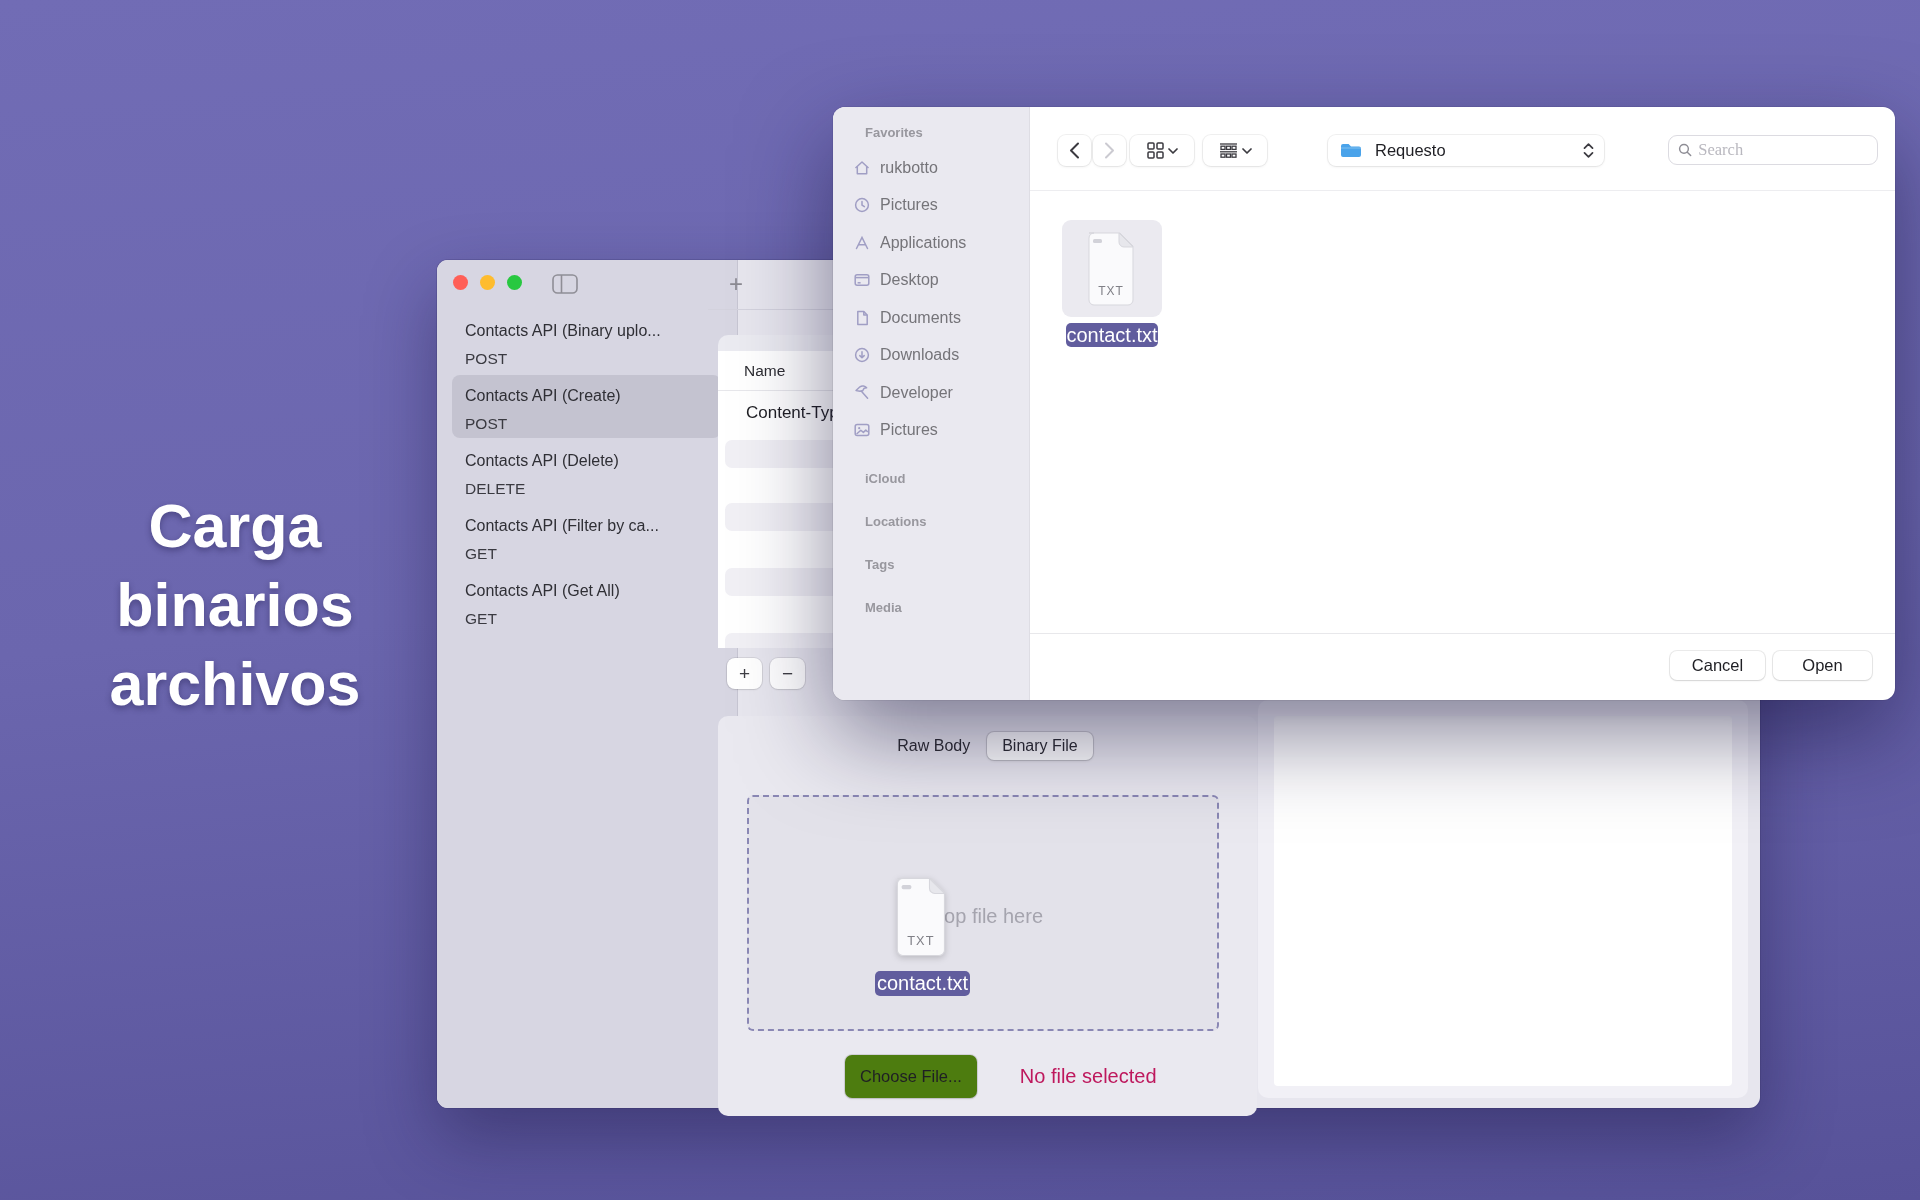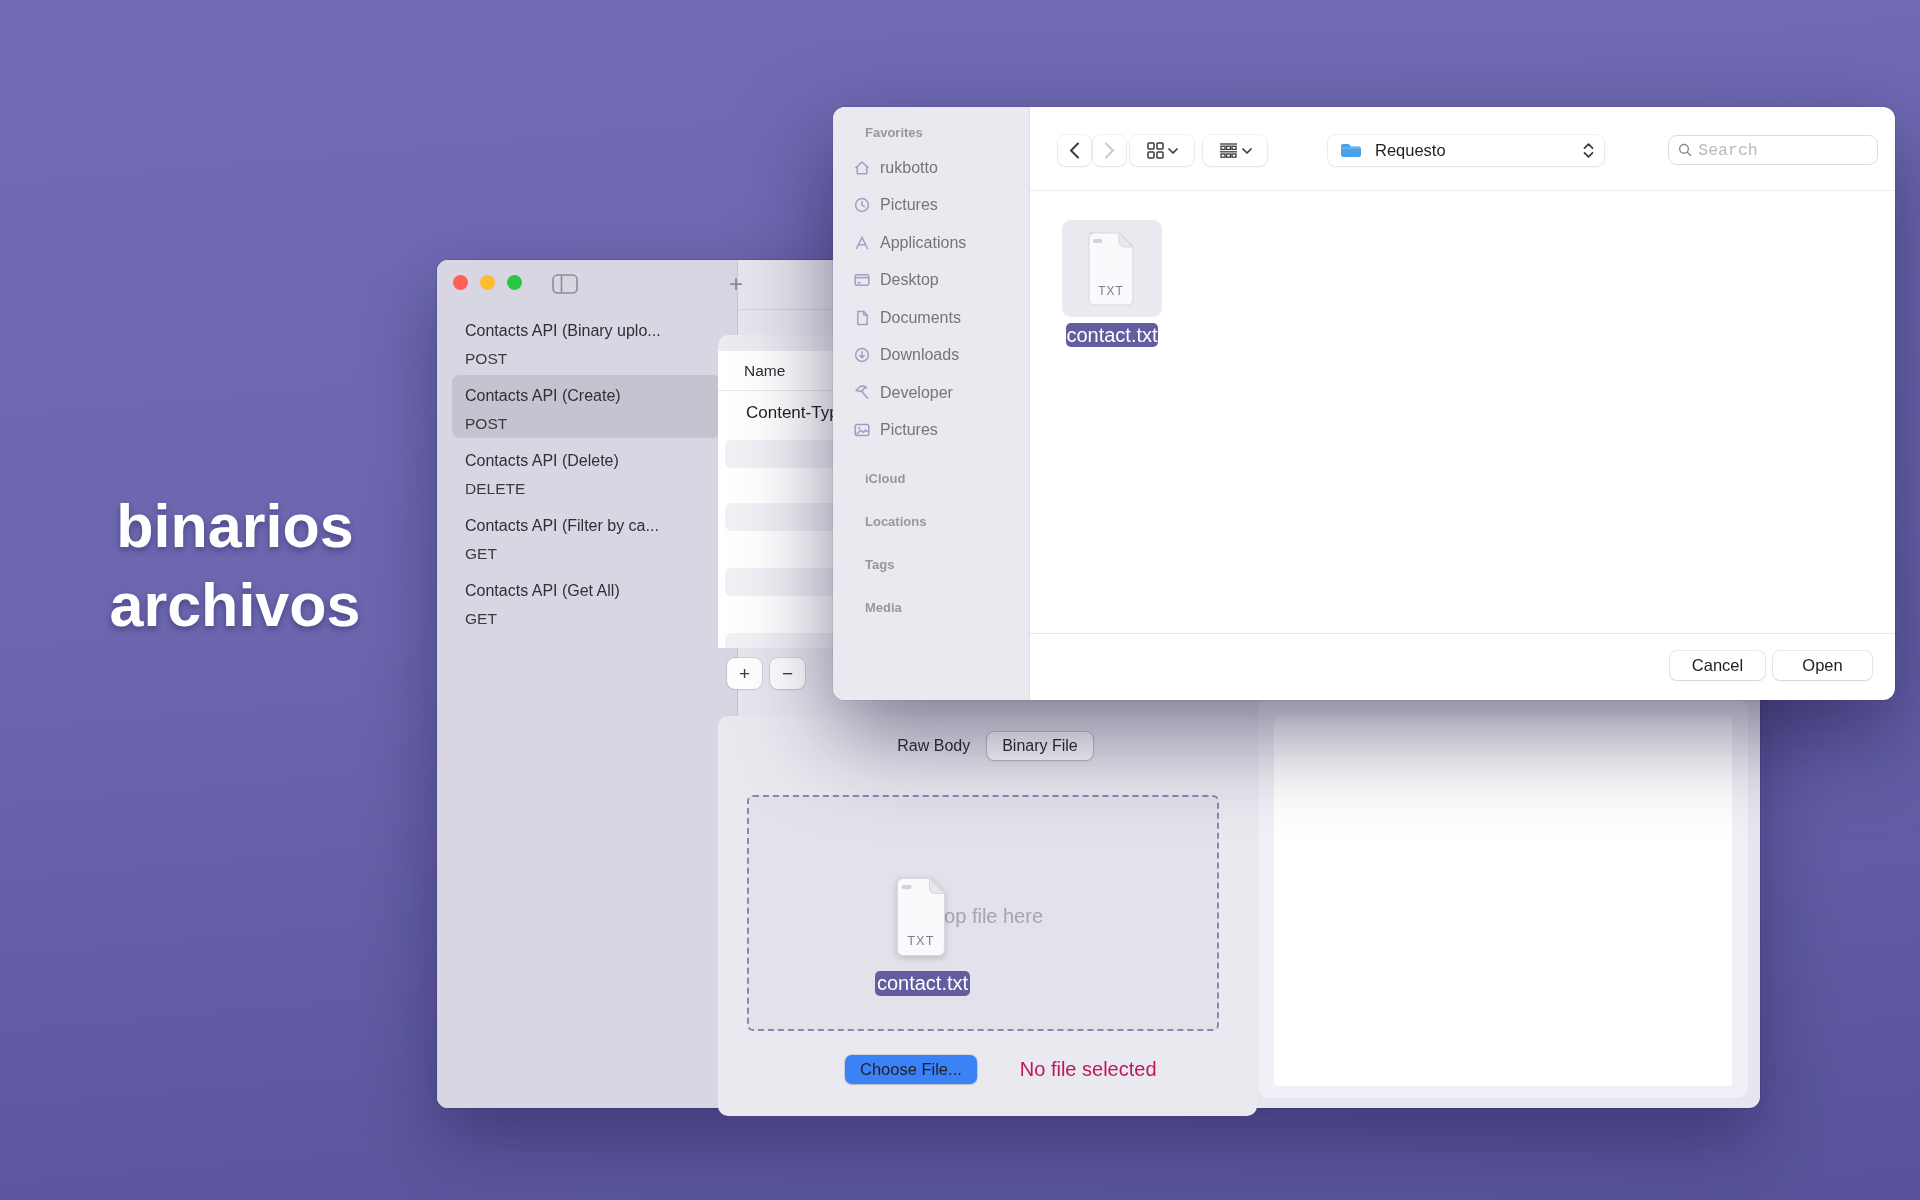--- a/index.html
+++ b/index.html
@@ -55,21 +55,21 @@
   .seg.selected { background:#fff; border-radius:7px; box-shadow:0 0 0 1px rgba(0,0,0,0.12), 0 1px 3px rgba(0,0,0,0.12); }
   .dropzone { position:absolute; left:29px; top:79px; width:472px; height:236px;
               border:2px dashed #8a87b4; border-radius:6px; background:#e3e2ea; }
   .drop-hint { position:absolute; left:0; right:0; top:108px; text-align:center;
                font-size:20px; color:#a5a4ae; }
   .dragfile-icon { position:absolute; left:142px; top:80px; filter:drop-shadow(0 2px 3px rgba(0,0,0,0.18)); }
   .file-badge { background:#615d9e; color:#fff; border-radius:5px; font-size:20px;
                 text-align:center; line-height:25px; }
   .dragfile-badge { position:absolute; left:126px; top:174px; width:95px; height:25px; }
   .choose-row { position:absolute; left:127px; top:339px; display:flex; align-items:center; gap:23px; }
-  .choose-btn { border:none; background:#3b82f6; border-radius:7px; padding:5px 15px; font-size:16.5px;
+  .choose-btn { border:none; background:#4d7c0f; border-radius:7px; padding:12px 15px; font-size:16.5px;
                 color:#1f1f24; box-shadow:0 0 0 1px rgba(0,0,0,0.10), 0 1px 2px rgba(0,0,0,0.10); cursor:pointer; }
   .file-status { font-size:20px; color:#be185d;margin-left:20px; }
 
   .response-card { position:absolute; left:550px; top:440px; width:490px; height:398px;
                    background:#f1f0f6; border-radius:10px; }
   .response-white { position:absolute; left:16px; right:16px; top:16px; bottom:12px; background:#fff;
                     border-radius:4px; box-shadow:inset 0 10px 12px -10px rgba(0,0,0,0.07); }
 
   
   .dialog { position:absolute; left:833px; top:107px; width:1062px; height:593px; background:#fff;
@@ -89,21 +89,21 @@
   .tb-btn { position:absolute; top:0; height:31px; border:none; background:#fff; border-radius:8px;
             box-shadow:0 0 0 1px rgba(0,0,0,0.055), 0 1px 3px rgba(0,0,0,0.07);
             display:flex; align-items:center; justify-content:center; gap:4px; cursor:pointer; }
   .dlg-toolbar { position:absolute; left:0; right:0; top:28px; height:31px; }
   .popup-label { font-size:16.5px; color:#1f1f24; }
   .popup { justify-content:flex-start; padding:0 12px; }
   .popup .updown { position:absolute; right:10px; }
   .searchbox { position:absolute; left:638px; top:0; width:210px; height:30px; background:#fff;
                border:1px solid #dcdbe1; border-radius:9px; display:flex; align-items:center; padding:0 8px 0 9px; }
   .searchbox input { border:none; outline:none; background:transparent; width:100%; margin-left:6px;
-                     font-size:16.5px; color:#333; font-family:Liberation Mono, monospace; }
+                     font-size:16.5px; color:#333; font-family:Liberation Serif, serif; }
   .searchbox input::placeholder { color:#b9b8bf; }
   .dlg-sep { position:absolute; left:0; right:0; top:83px; height:1px; background:#ededf0; }
 
   .file-tile { position:absolute; left:32px; top:113px; width:100px; cursor:pointer; }
   .tile-well { width:100px; height:97px; background:#ebeaf0; border-radius:9px;
                display:flex; align-items:center; justify-content:center; }
   .tile-badge { margin:6px auto 0; width:92px; height:24px; line-height:24px; }
 
   .dlg-footer-sep { position:absolute; left:0; right:0; top:526px; height:1px; background:#e8e8eb; }
   .dlg-btn { position:absolute; top:544px; height:29px; border:none; background:#fff; border-radius:7px;
@@ -111,20 +111,21 @@
              box-shadow:0 0 0 1px rgba(0,0,0,0.08), 0 1px 2px rgba(0,0,0,0.10); }
   .cancel-btn { left:640px; width:95px; }
   .open-btn { left:743px; width:99px; }
 </style>
 </head>
 <body>
 
 <div class="stage">
 
   <div class="headline">
+    <div>Carga</div>
     <div>binarios</div>
     <div>archivos</div>
   </div>
 
   <div class="app-window">
 
     <aside class="app-sidebar">
       <div class="traffic">
         <span class="tl" style="background:#ff5f57"></span>
         <span class="tl" style="background:#febc2e"></span>

